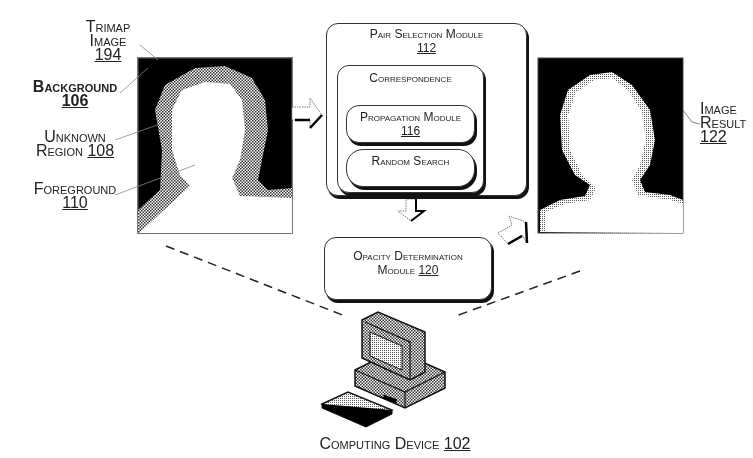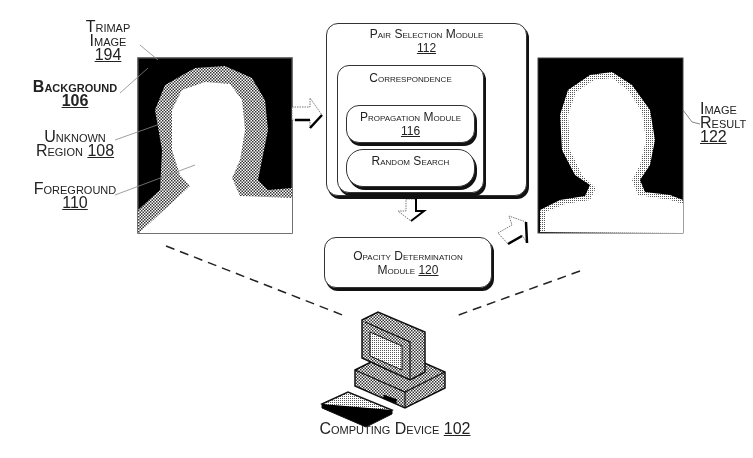--- a/index.html
+++ b/index.html
@@ -113,27 +113,27 @@
     <div class="box" style="left:8px; top:39px; width:129px; height:38px; padding-top:4px;border-radius:13px;">
       <div>Propagation Module</div>
       <div class="num">116</div>
     </div>
     <div class="box" style="left:8px; top:83px; width:129px; height:38px; padding-top:4px;border-radius:17px;">
       <div>Random Search</div>
     </div>
   </div>
 </div>
 
-<div class="box" style="left:324px; top:237px; width:168px; height:51px; padding-top:11px;">
+<div class="box" style="left:324px; top:237px; width:168px; height:63px; padding-top:11px;">
   <div>Opacity Determination</div>
   <div><span>Module</span> <span class="num">120</span></div>
 </div>
 
 <div class="lbl" style="left:700px; top:102px; width:50px; text-align:left;">
   <div>Image</div>
   <div>Result</div>
   <div class="num">122</div>
 </div>
 
-<div class="lbl" style="left:310px; top:422px; width:170px;text-align:center;">
+<div class="lbl" style="left:310px; top:437px; width:170px;text-align:center;">
   <span>Computing Device</span>
   <span class="num">102</span>
 </div>
 
 </body></html>

